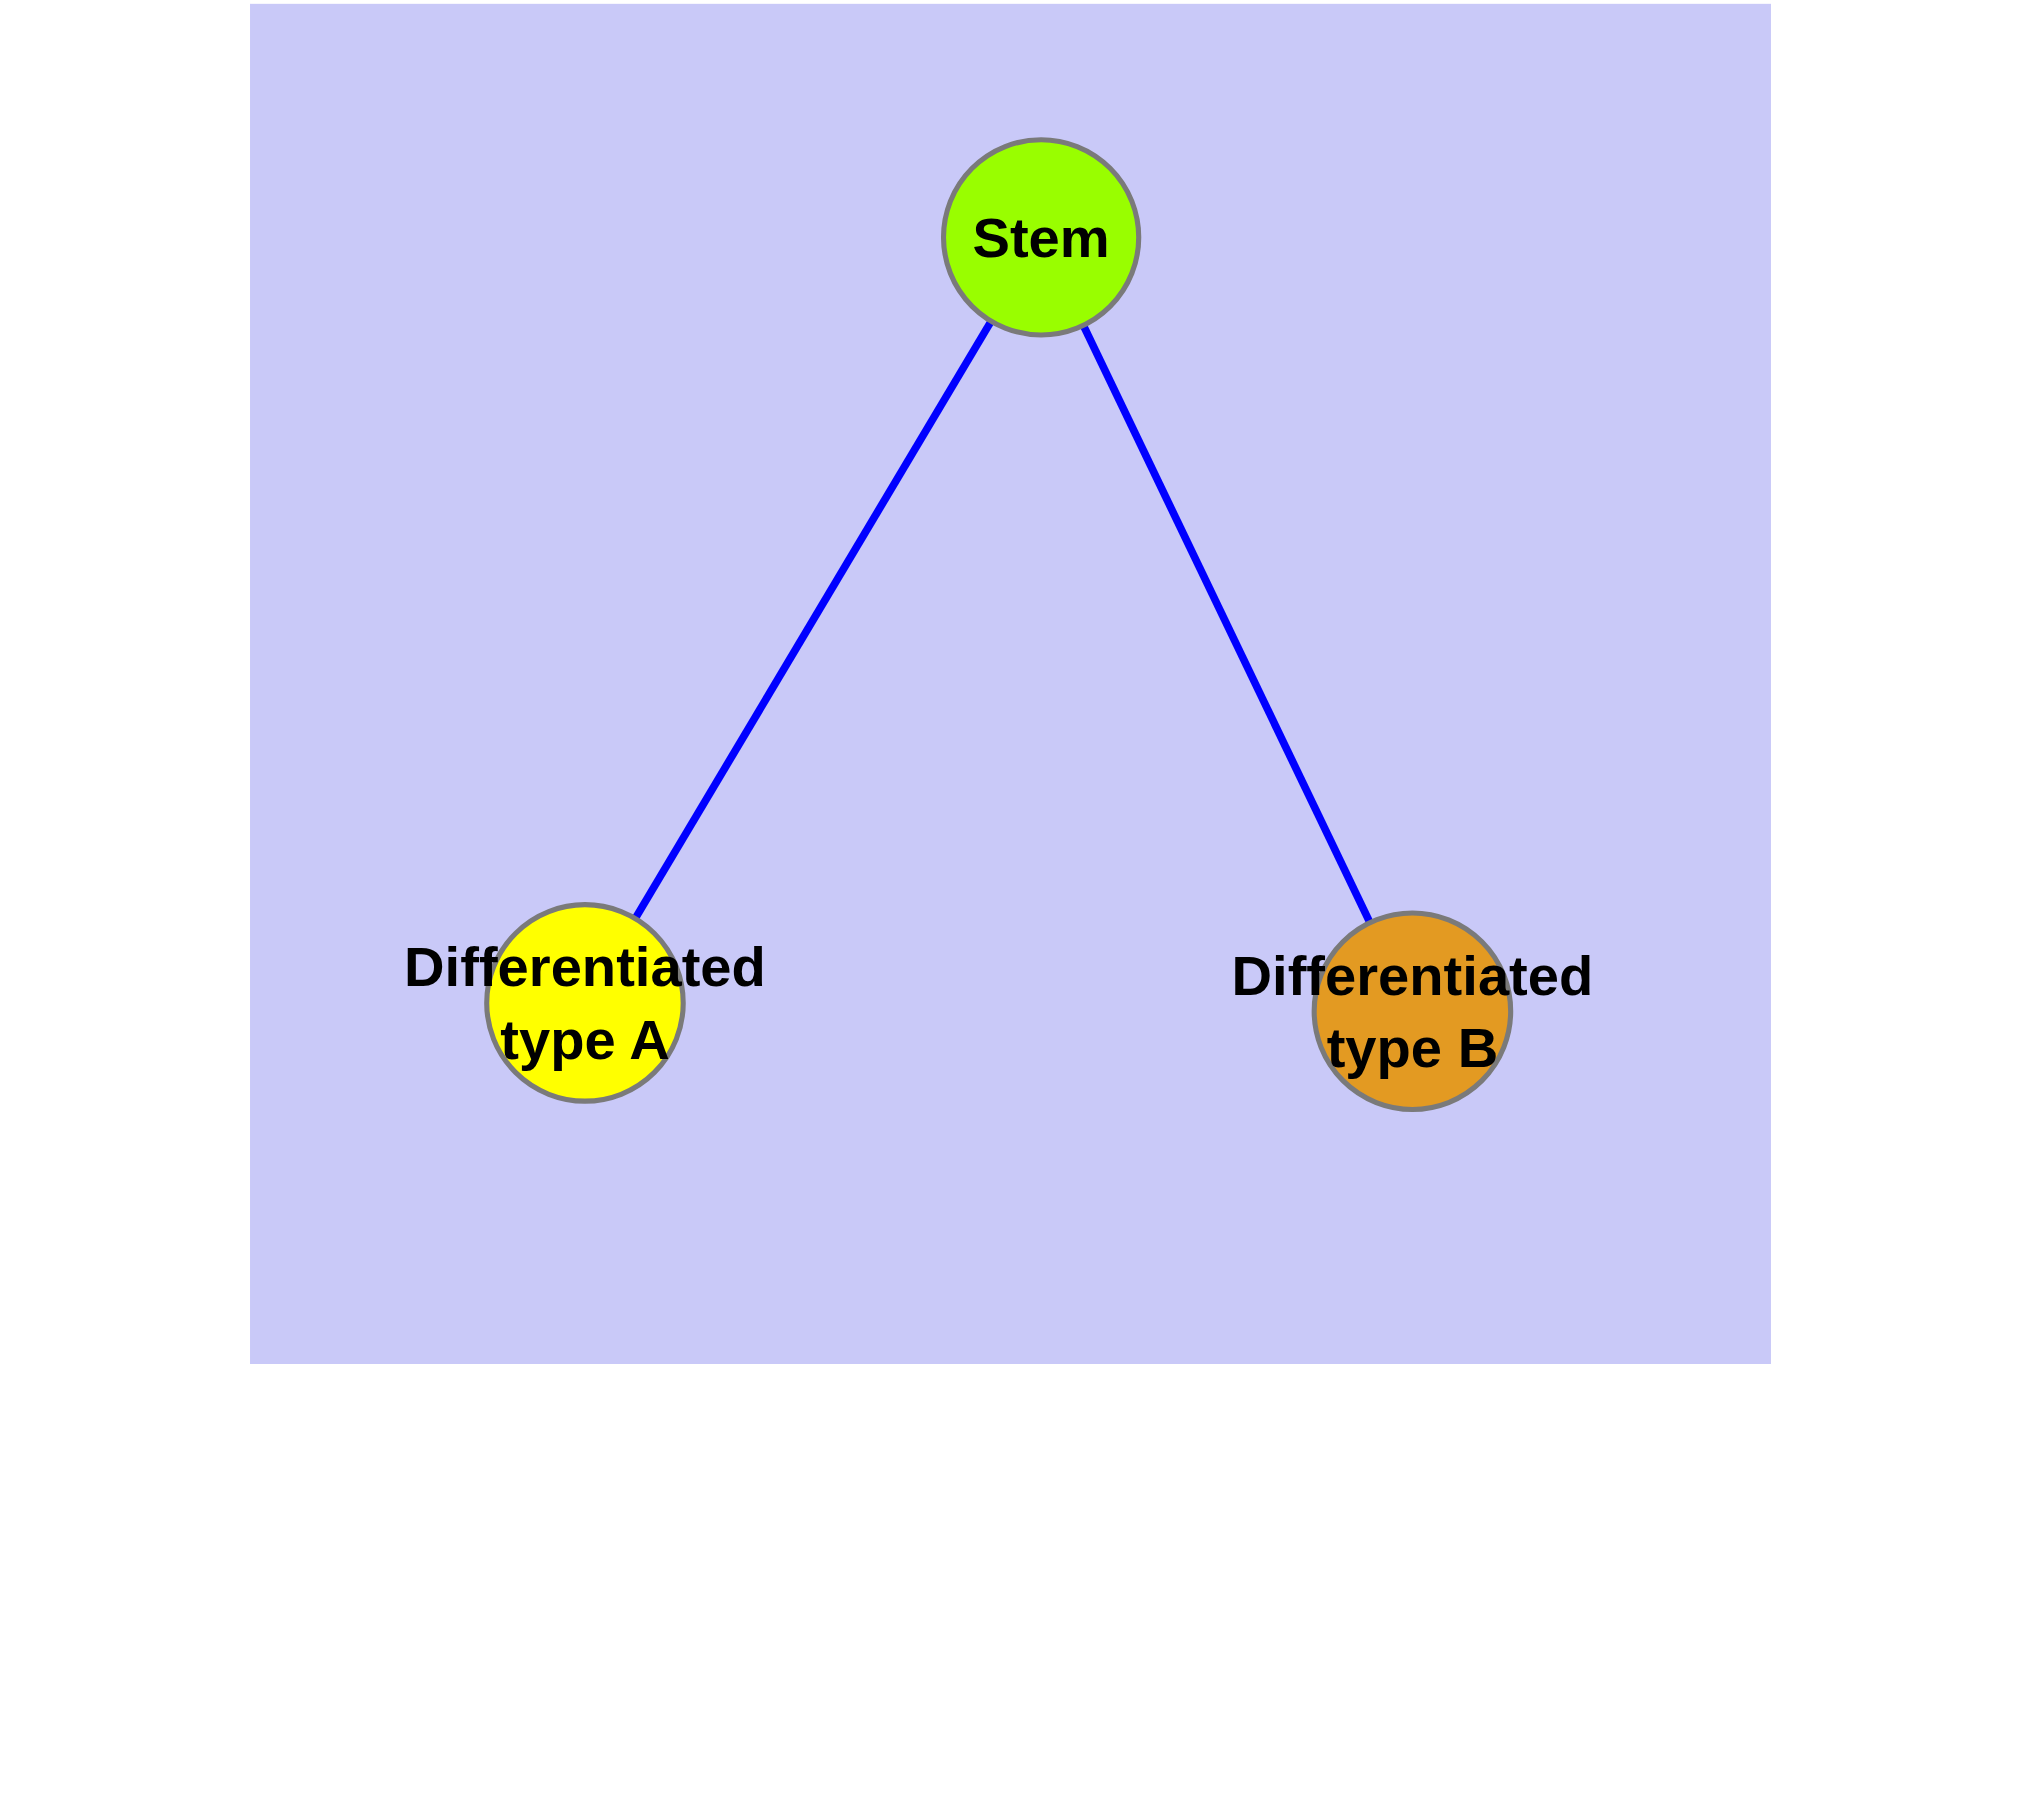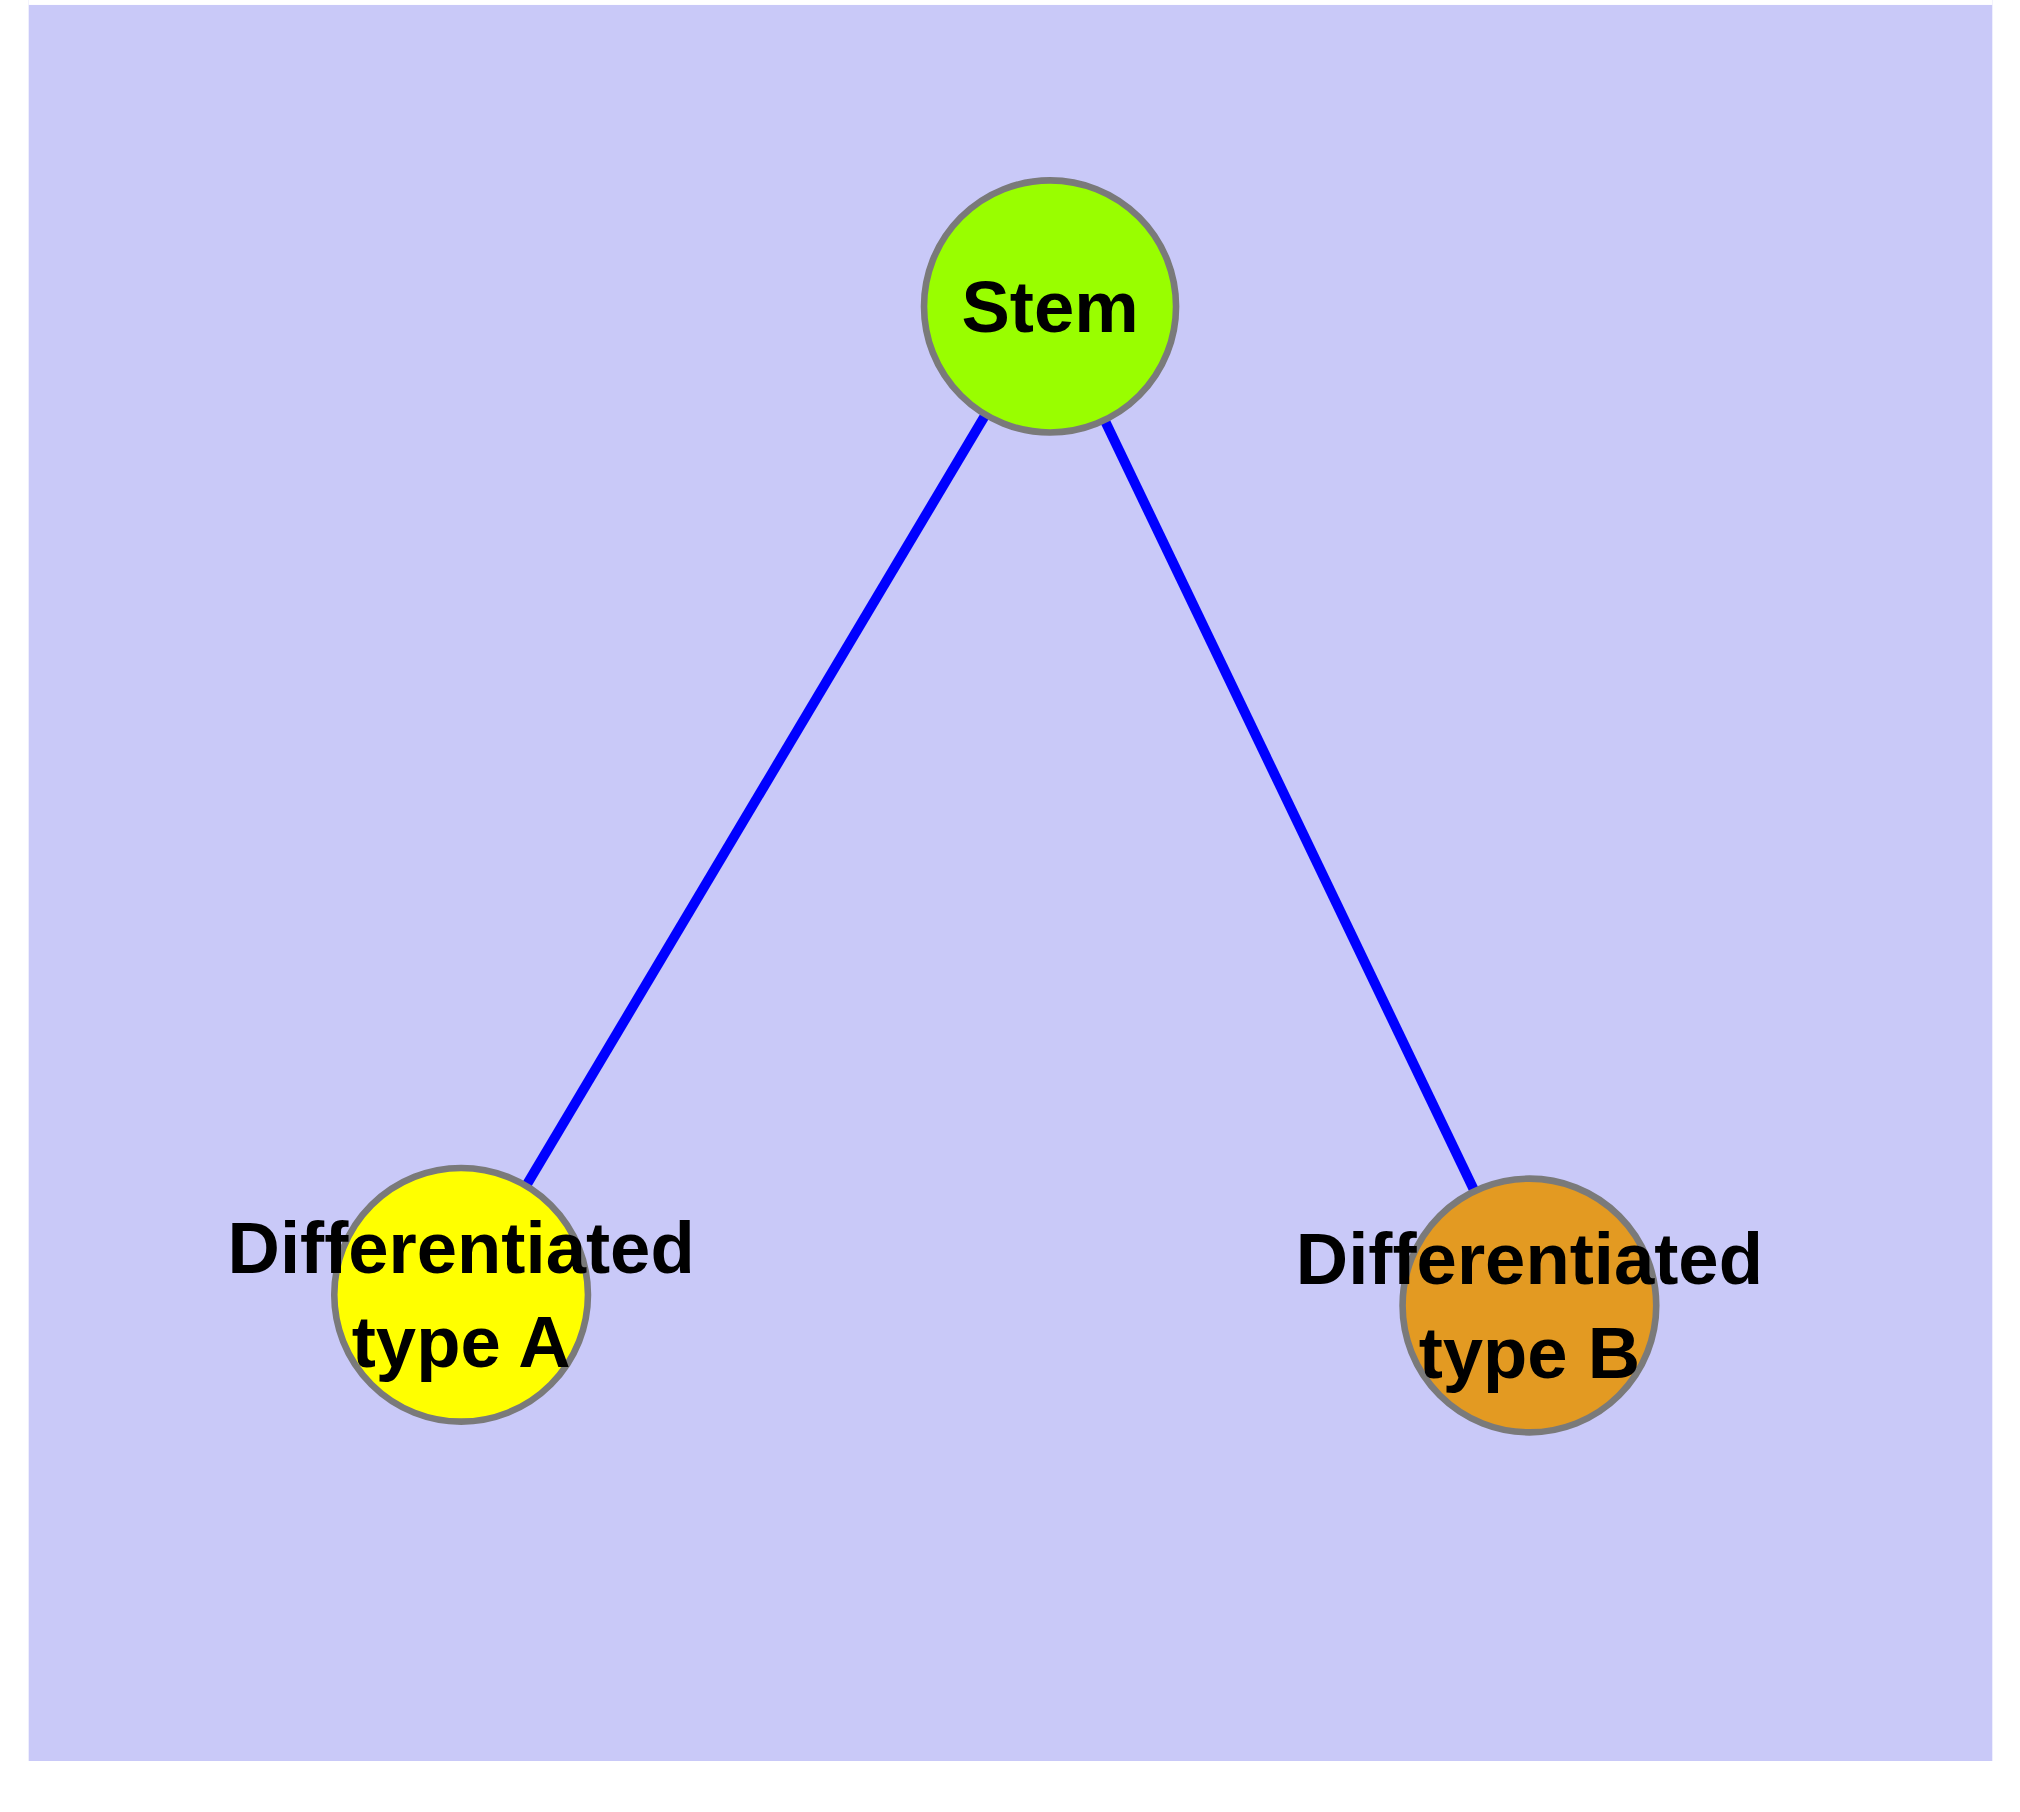--- a/index.html
+++ b/index.html
@@ -5,21 +5,21 @@
   html, body {
     margin: 0;
     padding: 0;
   }
   body {
     font-family: "Liberation Sans", sans-serif;
   }
   .canvas-wrap {
     position: relative;
     width: 2021px;
-    height: 1761px;
+    height: 1364px;
     overflow: hidden;
   }
   .canvas-wrap svg {
     display: block;
     width: 100%;
     height: 100%;
   }
   .node-label {
     font-family: "Liberation Sans", "DejaVu Sans", sans-serif;
     font-weight: bold;

